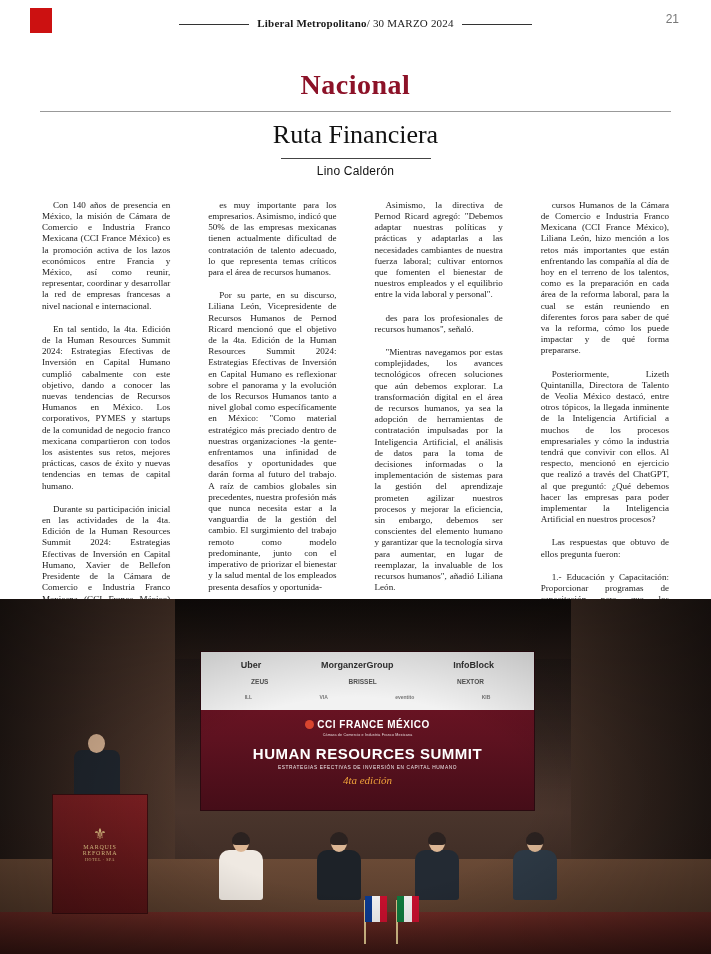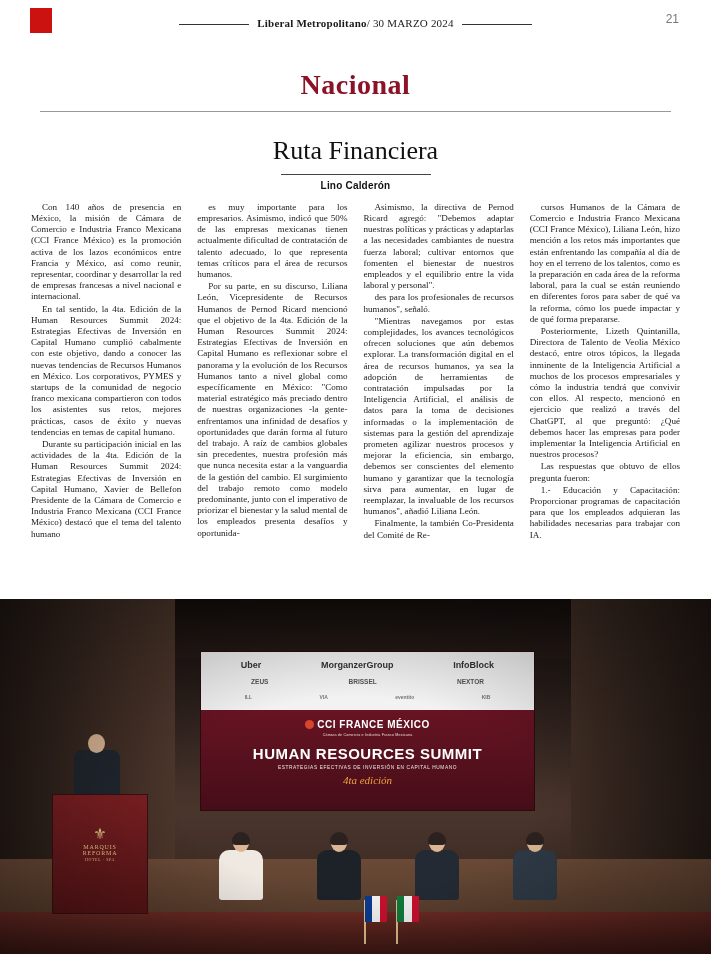--- a/index.html
+++ b/index.html
@@ -73,57 +73,57 @@
     line-height: 1.1;
     margin-top: 30px;
   }
   .hr-thin {
     margin: 10px 40px 0 40px;
     border-top: 1px solid #999;
     height: 0;
   }
   .article-head {
     text-align: center;
-    margin-top: 24px;
+    margin-top: 8px;
   }
   .article-title {
     font-family: "Liberation Serif", serif;
     font-size: 26px;
     font-weight: normal;
     color: #111;
   }
   .byline-rule {
     width: 150px;
     height: 1px;
     background: #444;
     margin: 8px auto 5px auto;
   }
   .byline {
     font-family: "Liberation Sans", sans-serif;
-    font-size: 10px;
-    font-weight: bold;
+    font-size: 12px;
+    font-weight: normal;
     letter-spacing: 0.2px;
     color: #111;
   }
   
   .columns {
     display: flex;
     gap: 14px;
     padding: 10px 30px 0 30px;
   }
   .col {
     flex: 1 1 0;
     font-size: 9.1px;
     line-height: 11.2px;
     text-align: justify;
     hyphens: auto;
     -webkit-hyphens: auto;
   }
   .col p {
-    margin: 1px;
+    margin: 12px;
     text-indent: 11px;
   }
   .col p + p { margin-top: 0; }
   
   .photo-wrap {
     position: absolute;
     left: 0;
     bottom: 0;
     width: 711px;
     height: 355px;

